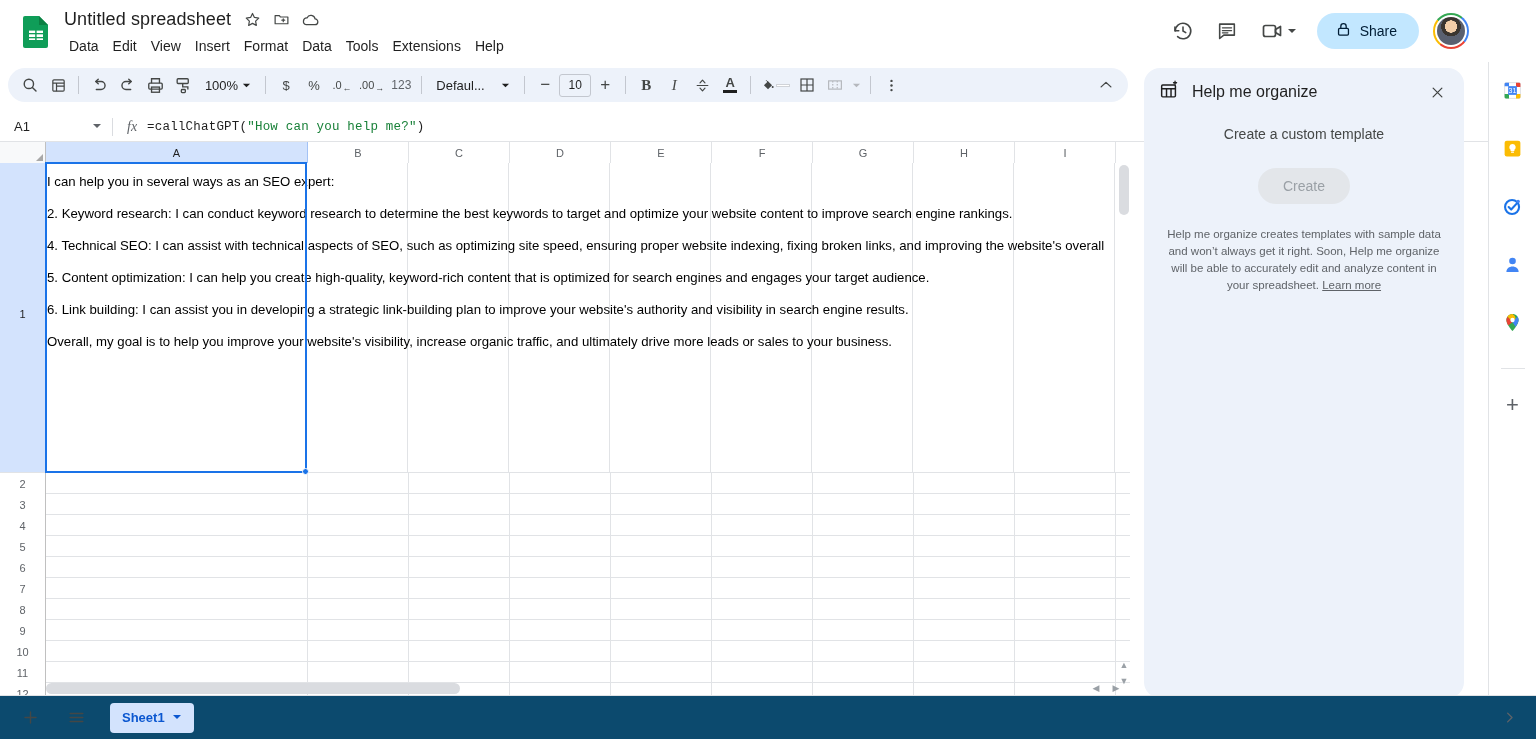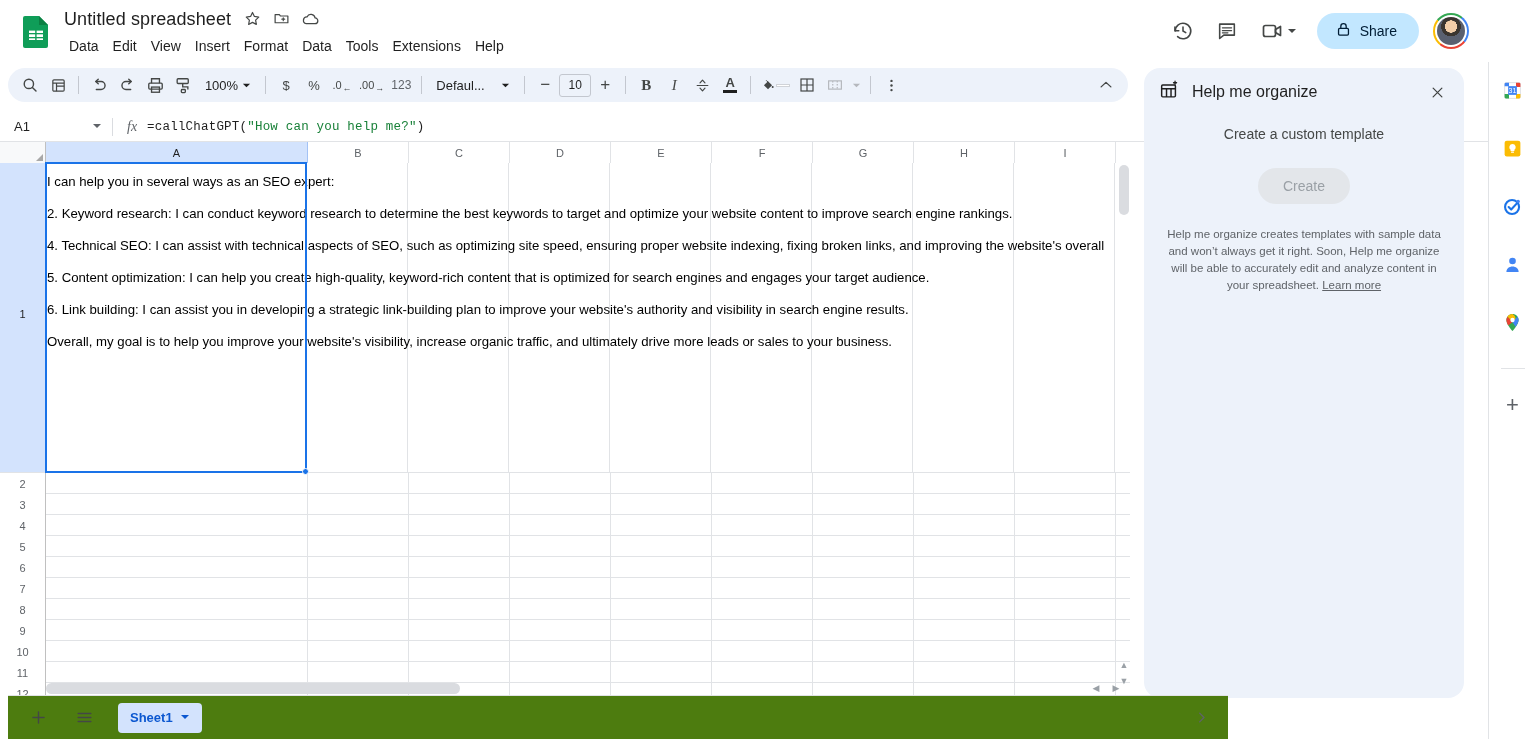--- a/index.html
+++ b/index.html
@@ -16,21 +16,21 @@
   
   .header {
     position: absolute; top: 0; left: 0; width: 1536px; height: 62px;
     background: #fff;
   }
   .logo {
     position: absolute; left: 20px; top: 14px; width: 32px; height: 34px;
   }
   .title-row {
     position: absolute; left: 62px; top: 8px;
-    display: flex; gap: 9px;
+    display: flex; align-items: center; gap: 9px;
   }
   .doc-title {
     font-size: 18px; color: #1f1f1f; letter-spacing: .1px;
     padding: 1px 2px; border-radius: 3px;
   }
   .hdr-icon { width: 20px; height: 20px; display: inline-flex; align-items: center; justify-content: center; color: #444746; cursor: pointer; }
   .menubar {
     position: absolute; left: 62px; top: 36px;
     display: flex; gap: 0px; align-items: center;
   }
@@ -193,22 +193,22 @@
     width: 414px; height: 11px; background: #dadce0; border-radius: 6px; cursor: pointer;
   }
   .hbtns {
     position: absolute; bottom: 42px; left: 1086px;
     display: flex; gap: 0px;
   }
   .hb { width: 20px; height: 18px; display: flex; align-items: center; justify-content: center; color: #9aa0a6; font-size: 9px; cursor: pointer;}
 
   
   .bottombar {
-    position: absolute; bottom: 0; left: 8px; width: 1220px; height: 44px;
-    background: #4d7c0f; display: flex; align-items: center;
+    position: absolute; bottom: 0; left: 0; width: 1536px; height: 44px;
+    background: #0c4a6e; display: flex; align-items: center;
     border-top: 1px solid #e1e3e6;
   }
   .bb-btn {
     width: 32px; height: 32px; border-radius: 50%; margin-left: 14px;
     display: flex; align-items: center; justify-content: center;
     color: #444746; cursor: pointer;
   }
   .sheet-tab {
     margin-left: 18px; height: 30px; padding: 0 12px;
     background: #d3e3fd; border-radius: 4px;

